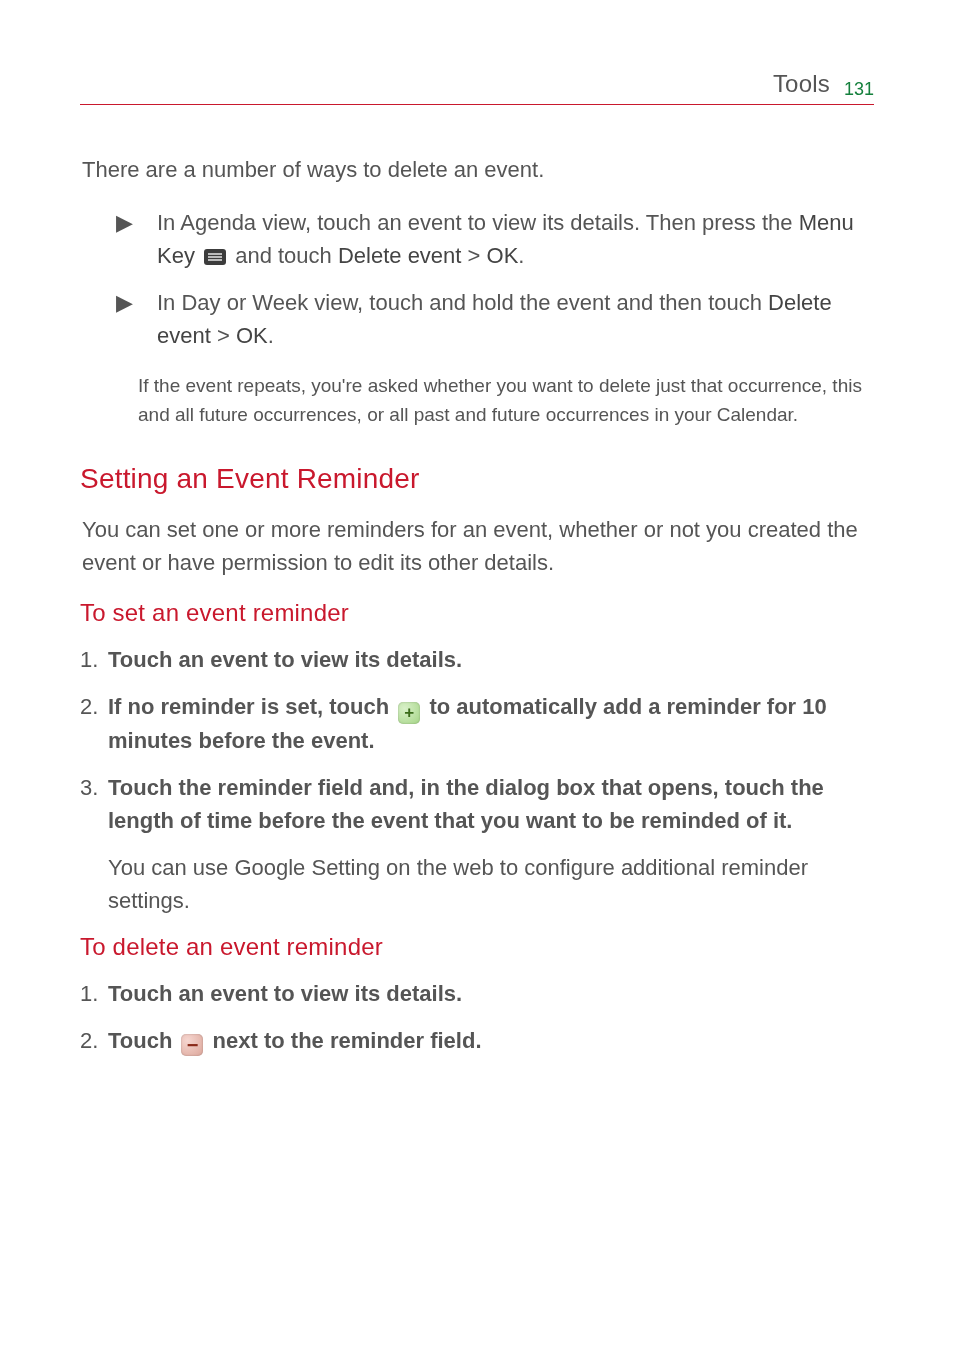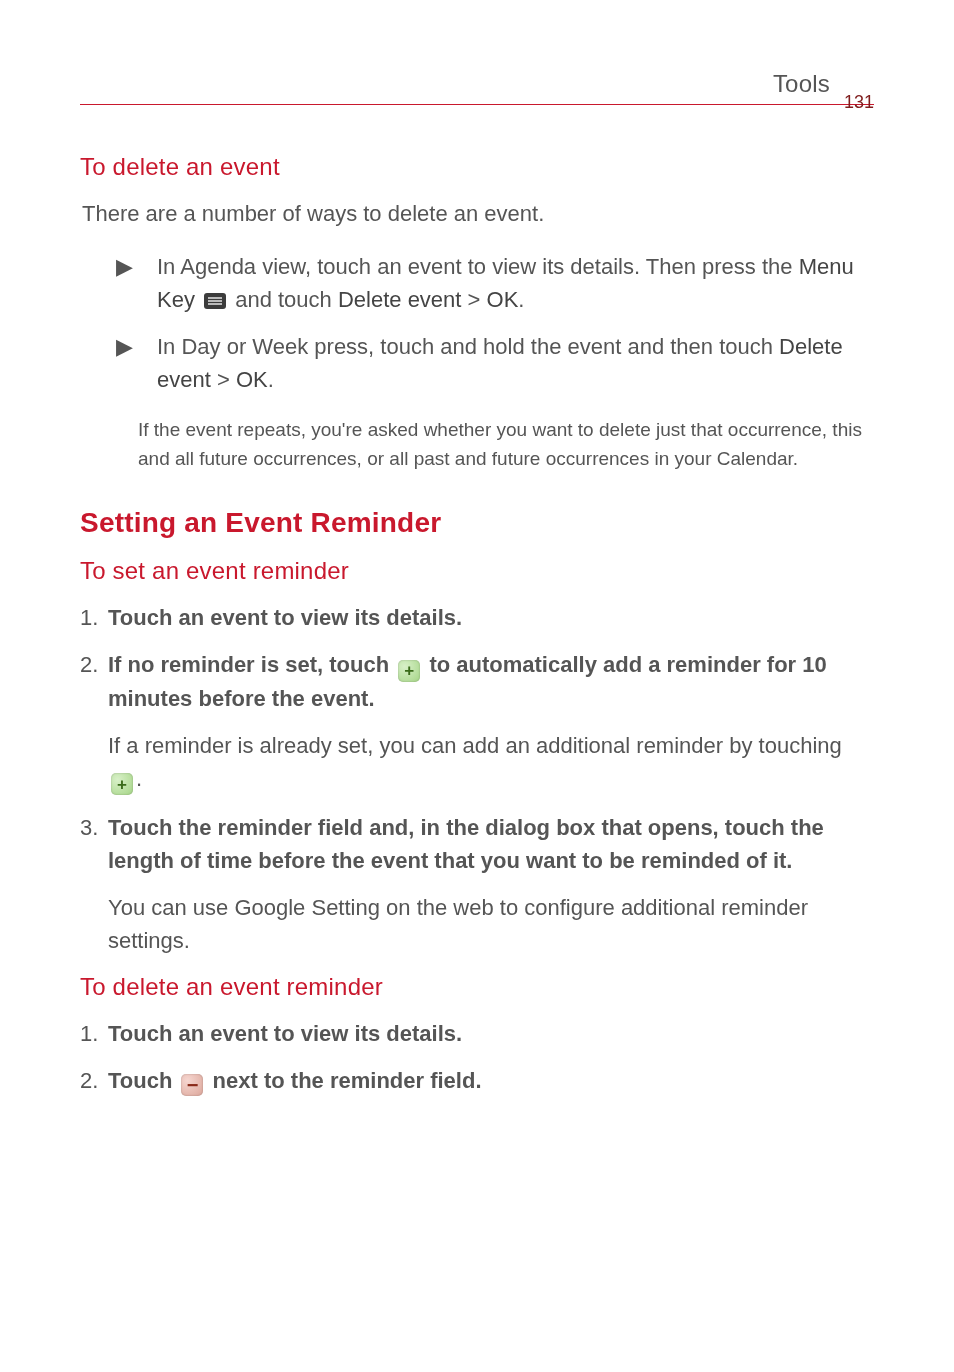--- a/index.html
+++ b/index.html
@@ -25,37 +25,37 @@
     margin-bottom: 48px;
   }
   .hdr-section {
     color: #555;
     font-size: 24px;
     font-weight: 400;
     margin-right: 14px;
     letter-spacing: 0.2px;
   }
   .hdr-page {
-    color: #7f1d1d;
+    color: #15803d;
     font-size: 18px;
     font-weight: 400;
     position: relative;
-    top: 16px;
+    top: 3px;
   }
   .h3 {
     color: #c9182d;
     font-size: 24px;
     font-weight: 400;
     margin: 0 0 16px 0;
     letter-spacing: 0.2px;
   }
   .h2 {
     color: #c9182d;
     font-size: 28px;
-    font-weight: 700;
+    font-weight: 400;
     margin: 34px 0 18px 0;
     letter-spacing: 0.2px;
   }
   p.body {
     color: #555;
     font-size: 22px;
     line-height: 1.5;
     margin: 0 0 20px 2px;
     font-weight: 300;
   }
@@ -168,59 +168,56 @@
 </head>
 <body>
 
 <div class="page">
 
   <div class="header-row">
     <span class="hdr-section">Tools</span>
     <span class="hdr-page">131</span>
   </div>
 
-  <div class="h3">To delete an event</div>
   <p class="body">There are a number of ways to delete an event.</p>
 
   <div class="bullets">
     <div class="bullet-item">
       <span class="arrow">▶</span>
       <span class="txt">
         <span>In Agenda view, touch an event to view its details. Then press the </span><span class="bold">Menu Key</span>
         <span class="icon-menu"></span><span> and touch </span><span class="bold">Delete event</span><span> &gt; </span><span class="bold">OK</span><span>.</span>
       </span>
     </div>
     <div class="bullet-item">
       <span class="arrow">▶</span>
       <span class="txt">
-        <span>In Day or Week press, touch and hold the event and then touch </span><span class="bold">Delete event</span><span> &gt; </span><span class="bold">OK</span><span>.</span>
+        <span>In Day or Week view, touch and hold the event and then touch </span><span class="bold">Delete event</span><span> &gt; </span><span class="bold">OK</span><span>.</span>
       </span>
     </div>
   </div>
 
   <p class="indented-para">If the event repeats, you're asked whether you want to delete just that occurrence, this and all future occurrences, or all past and future occurrences in your Calendar.</p>
 
   <div class="h2">Setting an Event Reminder</div>
+  <p class="body">You can set one or more reminders for an event, whether or not you created the event or have permission to edit its other details.</p>
 
   <div class="h3">To set an event reminder</div>
   <ol class="num">
     <li>
       <span class="n">1.</span>
       <span class="c">Touch an event to view its details.</span>
     </li>
     <li>
       <span class="n">2.</span>
       <span class="c">
         <span>If no reminder is set, touch </span><span class="icon-plus"></span><span> to automatically add a reminder for 10 minutes before the event.</span>
       </span>
     </li>
   </ol>
-  <p class="sub-para">
-    <span>If a reminder is already set, you can add an additional reminder by touching </span><span class="icon-plus"></span><span>.</span>
-  </p>
   <ol class="num">
     <li>
       <span class="n">3.</span>
       <span class="c">Touch the reminder field and, in the dialog box that opens, touch the length of time before the event that you want to be reminded of it.</span>
     </li>
   </ol>
   <p class="sub-para">You can use Google Setting on the web to configure additional reminder settings.</p>
 
   <div class="h3">To delete an event reminder</div>
   <ol class="num">

